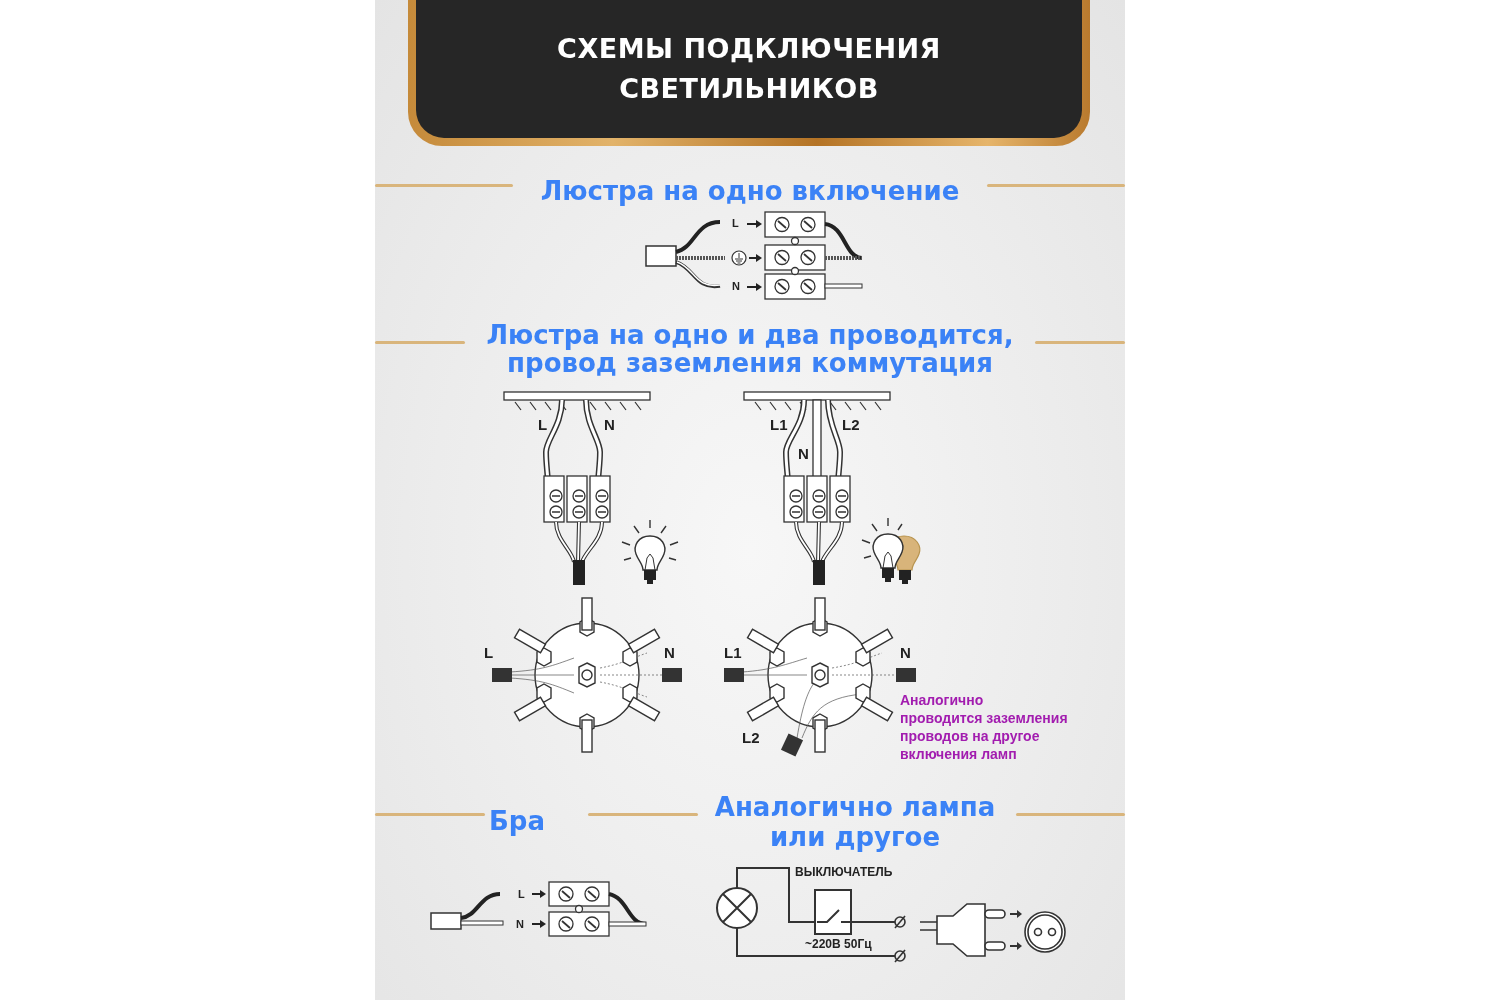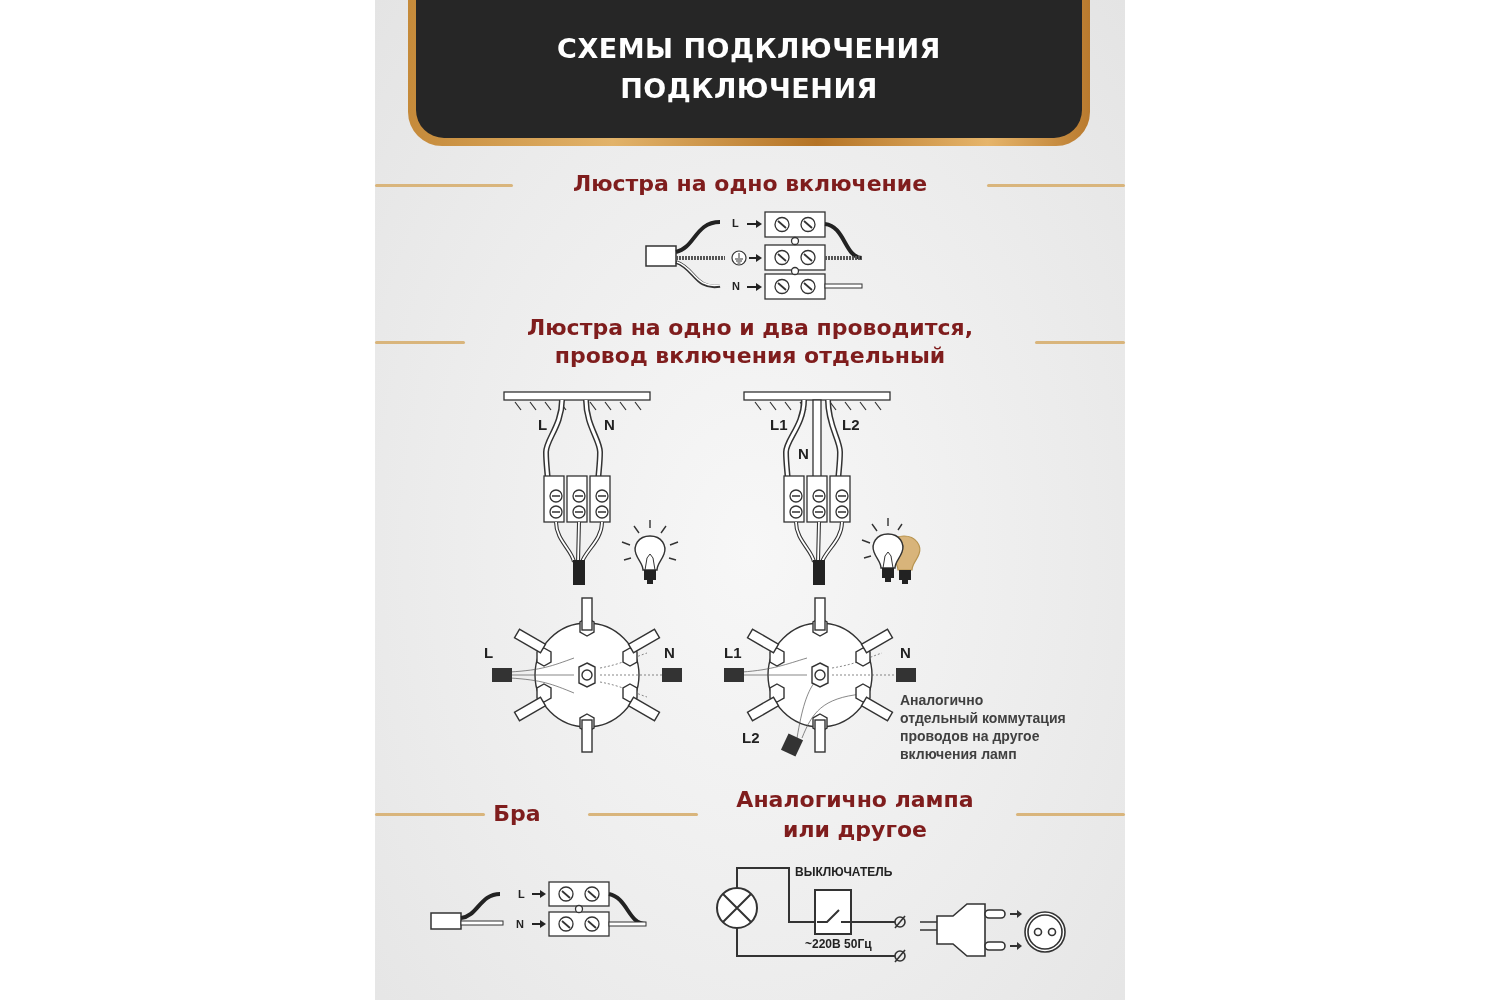--- a/index.html
+++ b/index.html
@@ -3,34 +3,34 @@
 <meta charset="utf-8">
 <style>
   html, body { margin:0; padding:0; background:#ffffff; }
   body { width:1500px; height:1000px; position:relative; overflow:hidden; font-family:"DejaVu Sans", sans-serif; }
   .panel { position:absolute; left:375px; top:0; width:750px; height:1000px;
     background: radial-gradient(ellipse at 50% 55%, #f7f7f7 0%, #ececec 60%, #e4e4e4 100%); }
   .banner { position:absolute; left:408px; top:0; width:682px; height:146px;
     border-radius:0 0 34px 34px; background:linear-gradient(90deg,#c58a3a,#e2b36a 30%,#b47325 60%,#e6b56b 85%,#b97a2e); }
   .banner-inner { position:absolute; left:8px; top:0; right:8px; bottom:8px; background:#262626; border-radius:0 0 28px 28px; display:flex; flex-direction:column; align-items:center; justify-content:center; padding-top:0;text-align:right; }
   .banner-line { color:#ffffff; font-family:"DejaVu Sans", sans-serif; font-weight:bold; font-size:27px; letter-spacing:0.5px; line-height:40px; }
-  .h { position:absolute; color:#7f1d1d; font-family:"DejaVu Sans", sans-serif; font-weight:bold; font-size:22px; text-align:center; line-height:31px; white-space:nowrap; }
+  .h { position:absolute; color:#3b82f6; font-family:"DejaVu Sans", sans-serif; font-weight:bold; font-size:26px; text-align:center; line-height:31px; white-space:nowrap;margin-top:8px; }
   .rule { position:absolute; height:3px; background:#d9b57c; border-radius:2px; }
-  .note { position:absolute; left:900px; top:691px; font-family:"Liberation Sans", sans-serif; font-weight:bold; font-size:14px; line-height:18px; color:#404040; }
+  .note { position:absolute; left:900px; top:691px; font-family:"Liberation Sans", sans-serif; font-weight:bold; font-size:14px; line-height:18px; color:#a21caf; }
   svg { position:absolute; overflow:visible; }
 </style>
 </head>
 <body>
 
 <div class="panel"></div>
 
 <div class="banner">
   <div class="banner-inner">
     <div class="banner-line">СХЕМЫ ПОДКЛЮЧЕНИЯ</div>
-    <div class="banner-line">ПОДКЛЮЧЕНИЯ</div>
+    <div class="banner-line">СВЕТИЛЬНИКОВ</div>
   </div>
 </div>
 
 <div class="rule" style="left:375px;top:184px;width:138px;"></div>
 <div class="rule" style="left:987px;top:184px;width:138px;"></div>
 <div class="h" style="left:513px;top:168px;width:474px;">Люстра на одно включение</div>
 
 <svg style="left:640px;top:208px;" width="240" height="95" viewBox="0 0 240 95">
   <rect x="6" y="38" width="30" height="20" fill="#fff" stroke="#333" stroke-width="1.5"></rect>
   <path d="M36,44 C55,40 55,14 80,14" stroke="#222" stroke-width="4" fill="none"></path>
@@ -65,21 +65,21 @@
     <path d="M138,13 L146,20 M164,13 L172,20 M138,46 L146,53 M164,46 L172,53 M138,75 L146,82 M164,75 L172,82"></path>
   </g>
   <path d="M185,16 C205,18 205,50 222,50" stroke="#222" stroke-width="4" fill="none"></path>
   <path d="M185,50 L222,50" stroke="#555" stroke-width="4" stroke-dasharray="2 1"></path>
   <rect x="185" y="76" width="37" height="4" fill="#fff" stroke="#333" stroke-width="1"></rect>
 </svg>
 
 <div class="rule" style="left:375px;top:341px;width:90px;"></div>
 <div class="rule" style="left:1035px;top:341px;width:90px;"></div>
 <div class="h" style="left:465px;top:312px;width:570px;">Люстра на одно и два проводится,</div>
-<div class="h" style="left:465px;top:340px;width:570px;">провод включения отдельный</div>
+<div class="h" style="left:465px;top:340px;width:570px;">провод заземления коммутация</div>
 
 <svg style="left:500px;top:390px;" width="200" height="200" viewBox="0 0 200 200">
   <rect x="4" y="2" width="146" height="8" fill="#fff" stroke="#333" stroke-width="1.3"></rect>
   <g stroke="#333" stroke-width="1.2">
     <path d="M15,12 l6,8 M30,12 l6,8 M45,12 l6,8 M60,12 l6,8 M90,12 l6,8 M105,12 l6,8 M120,12 l6,8 M135,12 l6,8"></path>
   </g>
   <path d="M62,10 C62,35 46,50 46,62 C46,75 48,85 48,95" stroke="#333" stroke-width="6" fill="none"></path>
   <path d="M62,10 C62,35 46,50 46,62 C46,75 48,85 48,95" stroke="#fff" stroke-width="3" fill="none"></path>
   <path d="M86,10 C86,35 100,50 100,62 C100,75 98,85 98,95" stroke="#333" stroke-width="6" fill="none"></path>
   <path d="M86,10 C86,35 100,50 100,62 C100,75 98,85 98,95" stroke="#fff" stroke-width="3" fill="none"></path>
@@ -218,21 +218,21 @@
       <rect x="174" y="70" width="20" height="14"></rect>
     <rect x="62" y="138" width="16" height="18" transform="rotate(25 70 147)"></rect>
     </g>
   <text x="2" y="60" font-family="Liberation Sans, sans-serif" font-weight="bold" font-size="15" fill="#222">L1</text>
   <text x="178" y="60" font-family="Liberation Sans, sans-serif" font-weight="bold" font-size="15" fill="#222">N</text>
   <text x="20" y="145" font-family="Liberation Sans, sans-serif" font-weight="bold" font-size="15" fill="#222">L2</text>
 </svg>
 
 <div class="note">
   <div>Аналогично</div>
-  <div>отдельный коммутация</div>
+  <div>проводится заземления</div>
   <div>проводов на другое</div>
   <div>включения ламп</div>
 </div>
 
 <div class="rule" style="left:375px;top:813px;width:110px;"></div>
 <div class="h" style="left:472px;top:798px;width:90px;">Бра</div>
 <div class="rule" style="left:588px;top:813px;width:110px;"></div>
 <div class="h" style="left:700px;top:784px;width:310px;">Аналогично лампа</div>
 <div class="h" style="left:700px;top:814px;width:310px;">или другое</div>
 <div class="rule" style="left:1016px;top:813px;width:109px;"></div>

